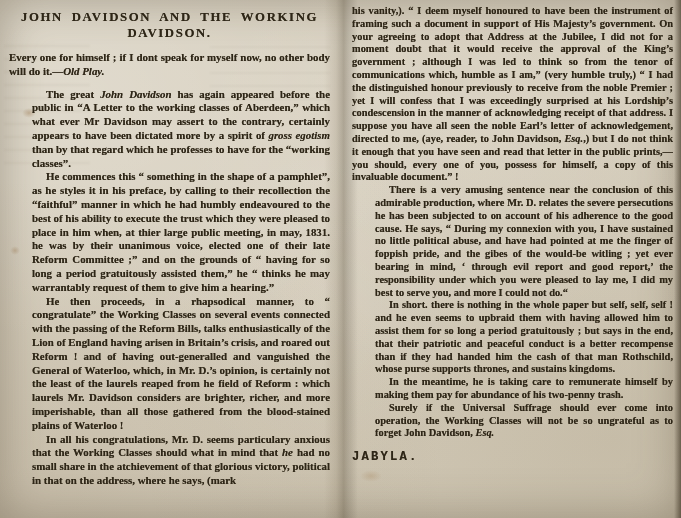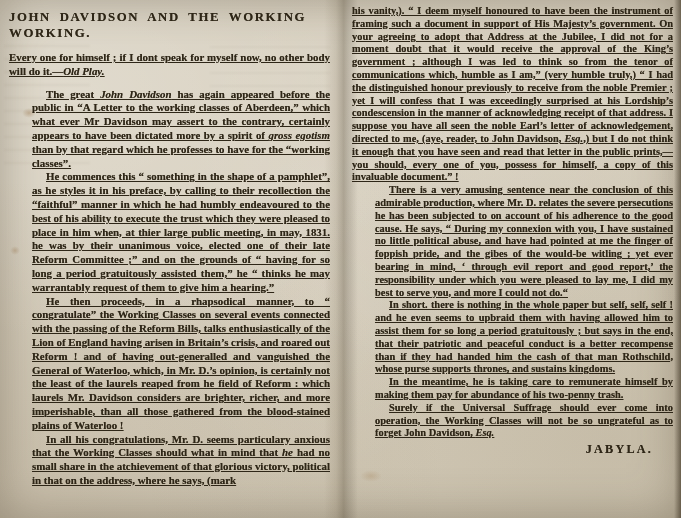--- a/index.html
+++ b/index.html
@@ -51,57 +51,59 @@
     position:absolute;top:0;
     font-weight:bold;
     text-align:justify;
     text-shadow:0 0 .5px rgba(46,38,23,.65);
   }
   .col-left{left:9px;top:7px;width:321px;font-size:10.9px;line-height:13.8px;}
   .col-right{left:352px;top:5px;width:321px;font-size:10.4px;line-height:12.8px;}
 
   .title{
     margin:2px 0 10px 0;
+    text-align:center;
     font-size:12.8px;line-height:16px;
     letter-spacing:1.6px;word-spacing:4px;
     font-weight:bold;
   }
   .title span{display:block;}
 
-  .para{margin:0;text-decoration:underline;}
+  .para{margin:0;}
   .para.indent{text-indent:14px;margin-left:23px;}
   .para.epigraph{margin:4px 0 9px 0;}
   .it{font-style:italic;}
 
   .signature{
-    margin-top:3px;
-    text-align:right;
+    margin-top:11px;
+    text-align:left;
     padding-right:20px;
     font-size:12.2px;
     letter-spacing:2.2px;
     font-weight:bold;
+    font-family:Liberation Mono, monospace;
   }
 </style>
 </head>
 <body>
 
 <div class="page">
   <div class="ghost ghost-a"></div>
   <div class="ghost ghost-b"></div>
   <div class="stain stain-a"></div>
   <div class="stain stain-b"></div>
   <div class="stain stain-c"></div>
   <div class="stain stain-d"></div>
   <div class="gutter"></div>
   <div class="edge"></div>
 
   <div class="col col-left">
     <h1 class="title">
       <span>JOHN DAVIDSON AND THE WORKING</span>
-      <span>WORKING.</span>
+      <span>DAVIDSON.</span>
     </h1>
     <div class="paras">
         <p class="para epigraph"><span>Every one for himself ; if I dont speak for myself now, no other body will do it.—</span><span class="it">Old Play.</span></p>
         <p class="para indent"><span>The great </span><span class="it">John Davidson</span><span> has again appeared before the public in “A Letter to the working classes of Aberdeen,” which what ever Mr Davidson may assert to the contrary, certainly appears to have been dictated more by a spirit of </span><span class="it">gross egotism</span><span> than by that regard which he professes to have for the “working classes”.</span></p>
         <p class="para indent"><span>He commences this “ something in the shape of a pamphlet”, as he styles it in his preface, by calling to their recollection the “faithful” manner in which he had humbly endeavoured to the best of his ability to execute the trust which they were pleased to place in him when, at thier large public meeting, in may, 1831. he was by their unanimous voice, elected one of their late Reform Committee ;” and on the grounds of “ having for so long a period gratuitously assisted them,” he “ thinks he may warrantably request of them to give him a hearing.”</span></p>
         <p class="para indent"><span>He then proceeds, in a rhapsodical manner, to “ congratulate” the Working Classes on several events connected with the passing of the Reform Bills, talks enthusiastically of the Lion of England having arisen in Britain’s crisis, and roared out Reform ! and of having out-generalled and vanguished the General of Waterloo, which, in Mr. D.’s opinion, is certainly not the least of the laurels reaped from he field of Reform : which laurels Mr. Davidson considers are brighter, richer, and more imperishable, than all those gathered from the blood-stained plains of Waterloo !</span></p>
         <p class="para indent"><span>In all his congratulations, Mr. D. seems particulary anxious that the Working Classes should what in mind that </span><span class="it">he</span><span> had no small share in the atchievement of that glorious victory, political in that on the address, where he says, (mark</span></p>
       </div>
   </div>
 

